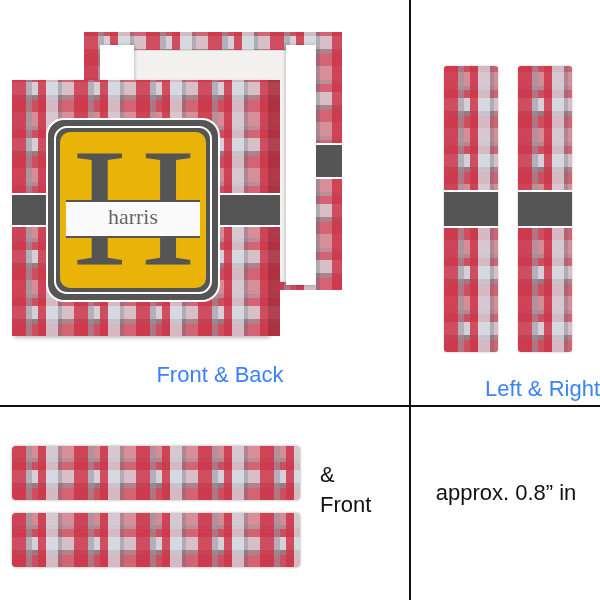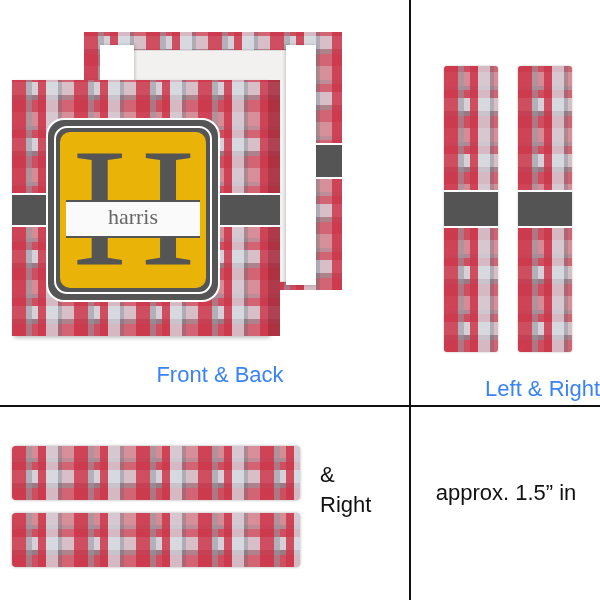--- a/index.html
+++ b/index.html
@@ -95,21 +95,21 @@
     <div class="side-band"></div>
   </div>
   <div class="label" style="left:420px; top:376px; width:180px;text-align:right;">Left &amp; Right</div>
 </div>
 
 <div>
   <div class="tb-strip plaid" style="top:446px;"></div>
   <div class="tb-strip plaid" style="top:513px;"></div>
   <div class="label-lines" style="left:320px; top:460px;">
     <div>&amp;</div>
-    <div>Right</div>
+    <div>Front</div>
   </div>
 </div>
 
 <div>
   <div class="label-lines" style="left:412px; top:478px; width:188px; text-align:center;">
-    <div>approx. 1.5” in</div>
+    <div>approx. 0.8” in</div>
   </div>
 </div>
 
 </body></html>

